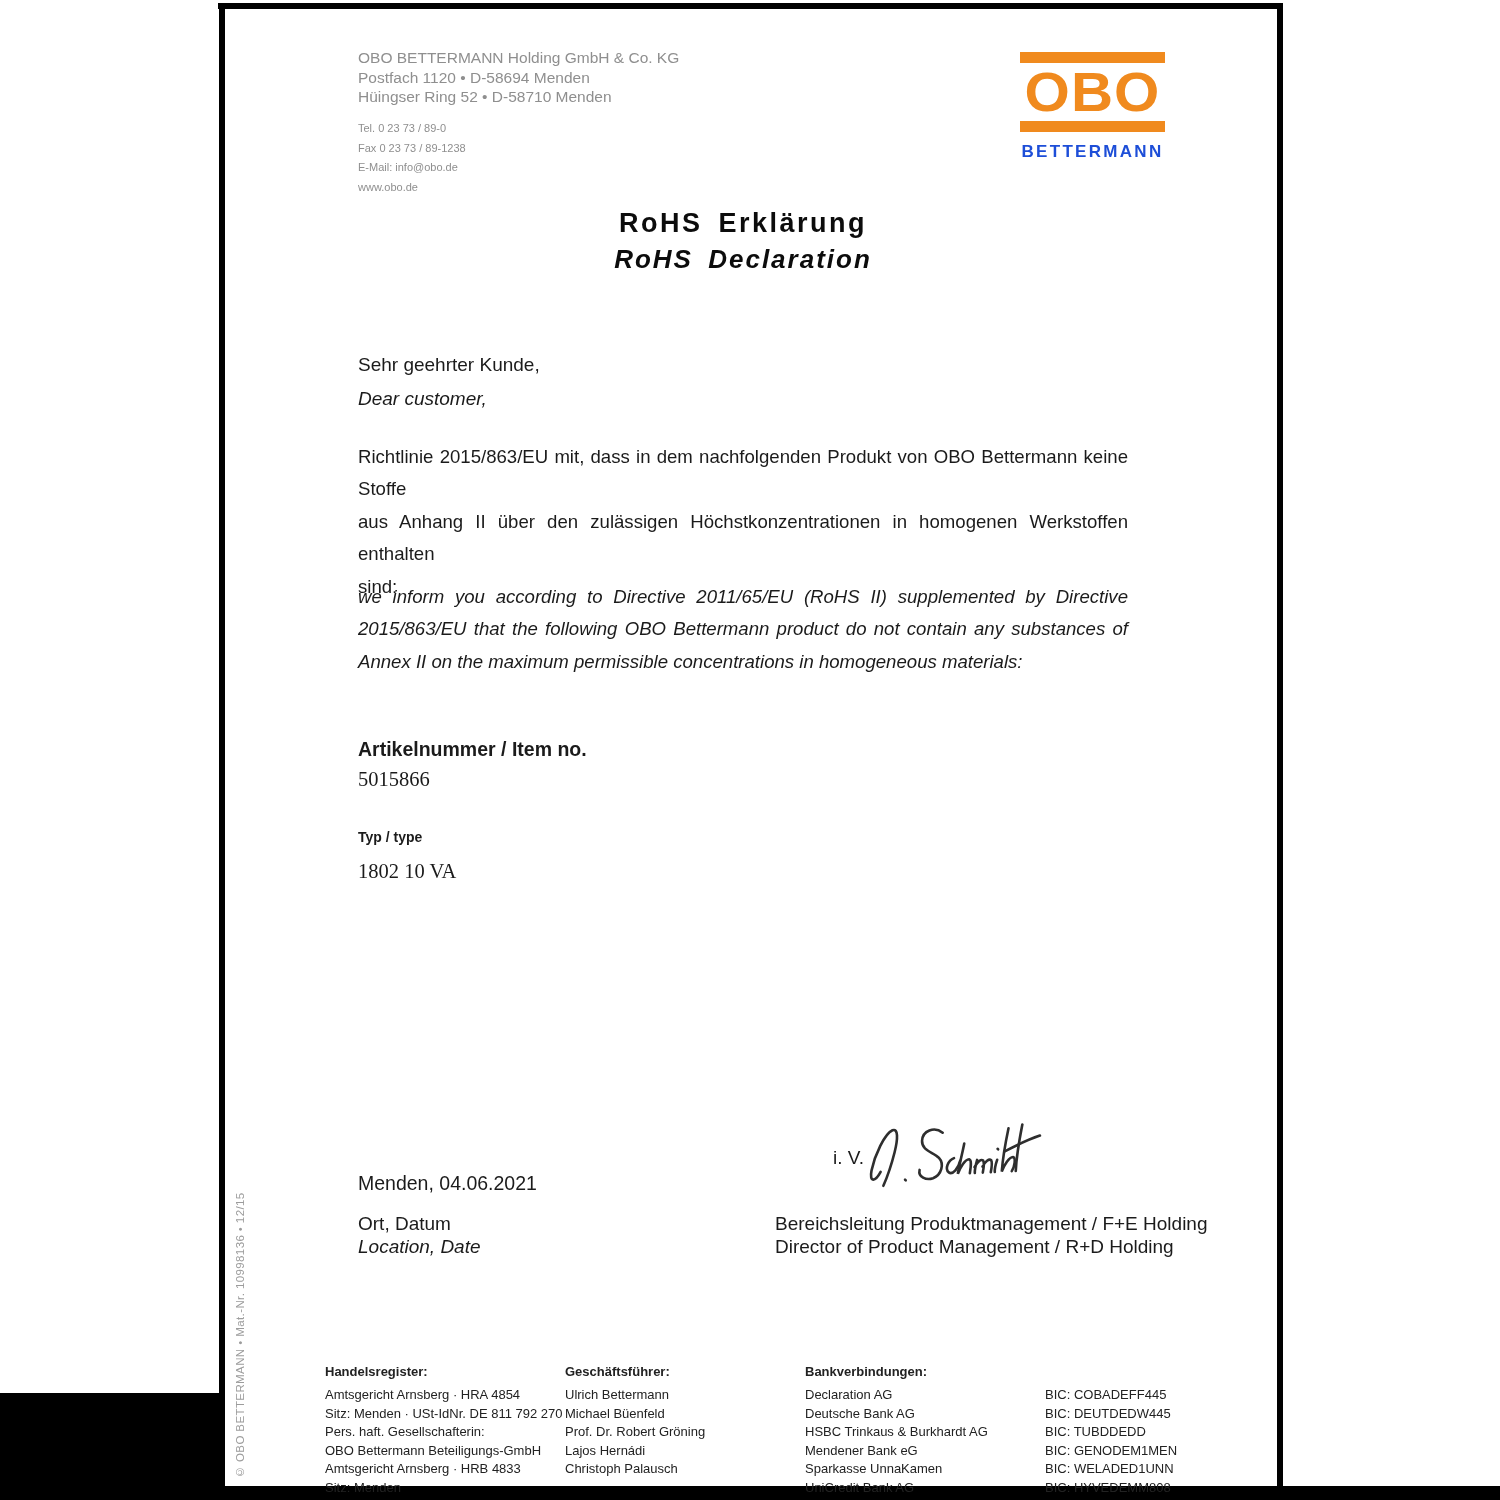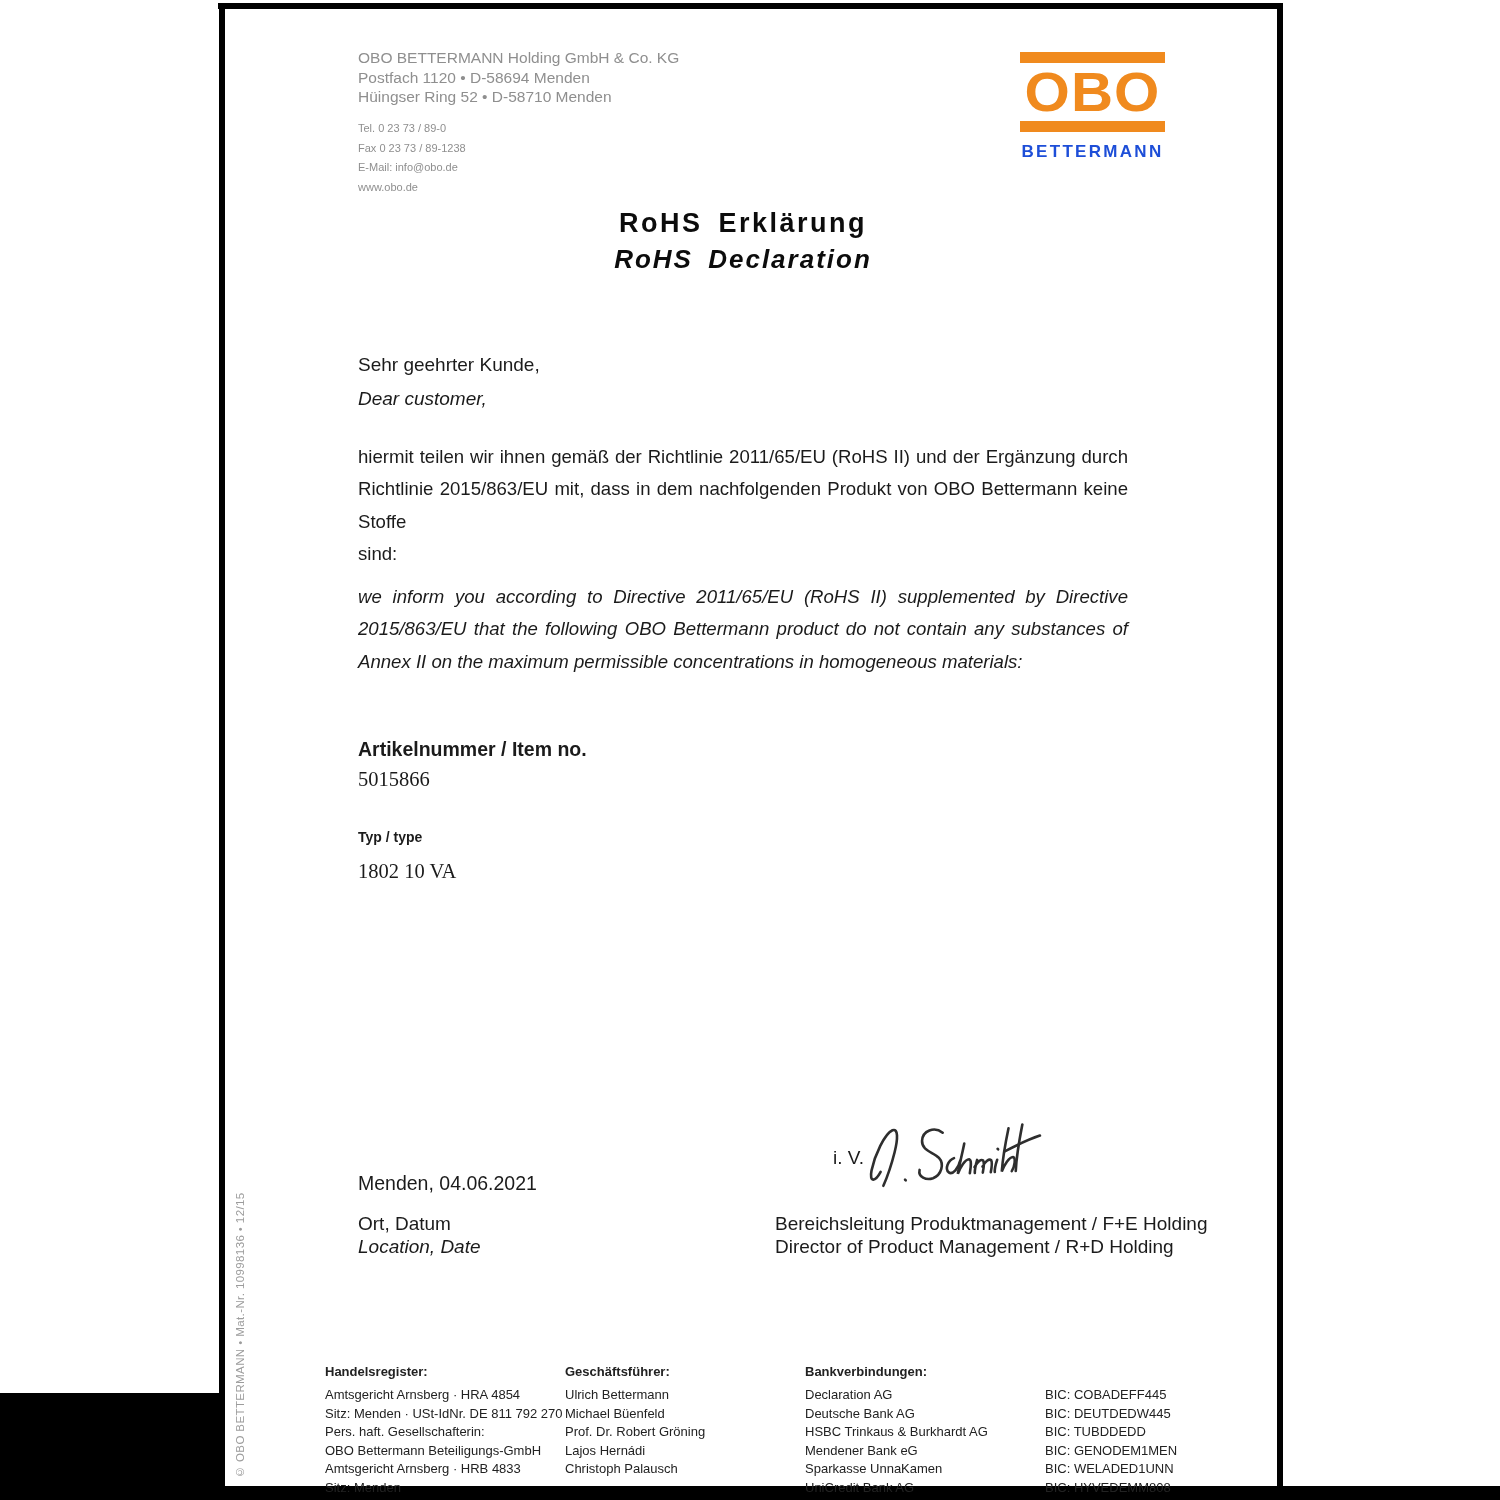--- a/index.html
+++ b/index.html
@@ -101,22 +101,22 @@
 
   <div class="title-block">
     <div class="title-de">RoHS Erklärung</div>
     <div class="title-en">RoHS Declaration</div>
   </div>
 
   <div class="salut-de">Sehr geehrter Kunde,</div>
   <div class="salut-en">Dear customer,</div>
 
   <div class="para para-de">
-    <div class="jline">hiermit teilen wir ihnen gemäß der Richtlinie 2011/65/EU (RoHS II) und der Ergänzung durch</div>
     <div class="jline">Richtlinie 2015/863/EU mit, dass in dem nachfolgenden Produkt von OBO Bettermann keine Stoffe</div>
+    <div class="jline">aus Anhang II über den zulässigen Höchstkonzentrationen in homogenen Werkstoffen enthalten</div>
     <div class="lline">sind:</div>
   </div>
 
   <div class="para para-en">
     <div class="jline">we inform you according to Directive 2011/65/EU (RoHS II) supplemented by Directive</div>
     <div class="jline">2015/863/EU that the following OBO Bettermann product do not contain any substances of</div>
     <div class="lline">Annex II on the maximum permissible concentrations in homogeneous materials:</div>
   </div>
 
   <div class="item-label">Artikelnummer / Item no.</div>

